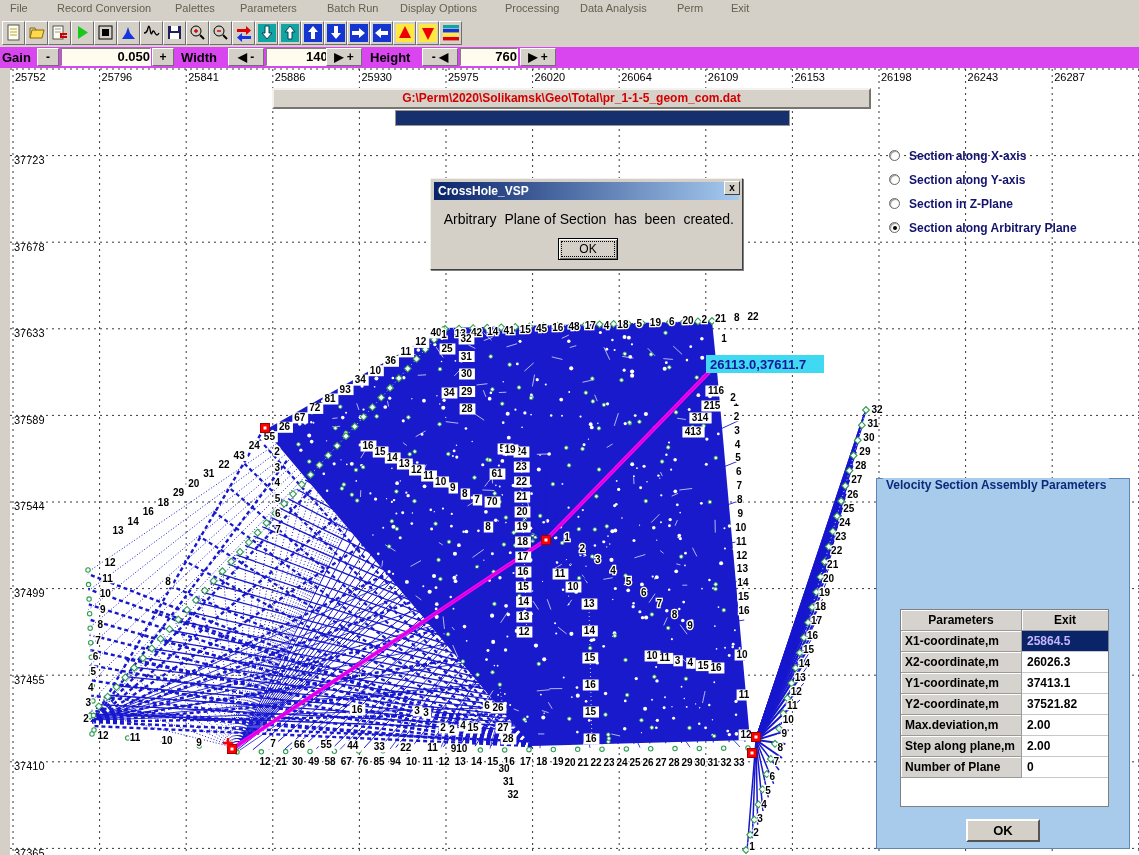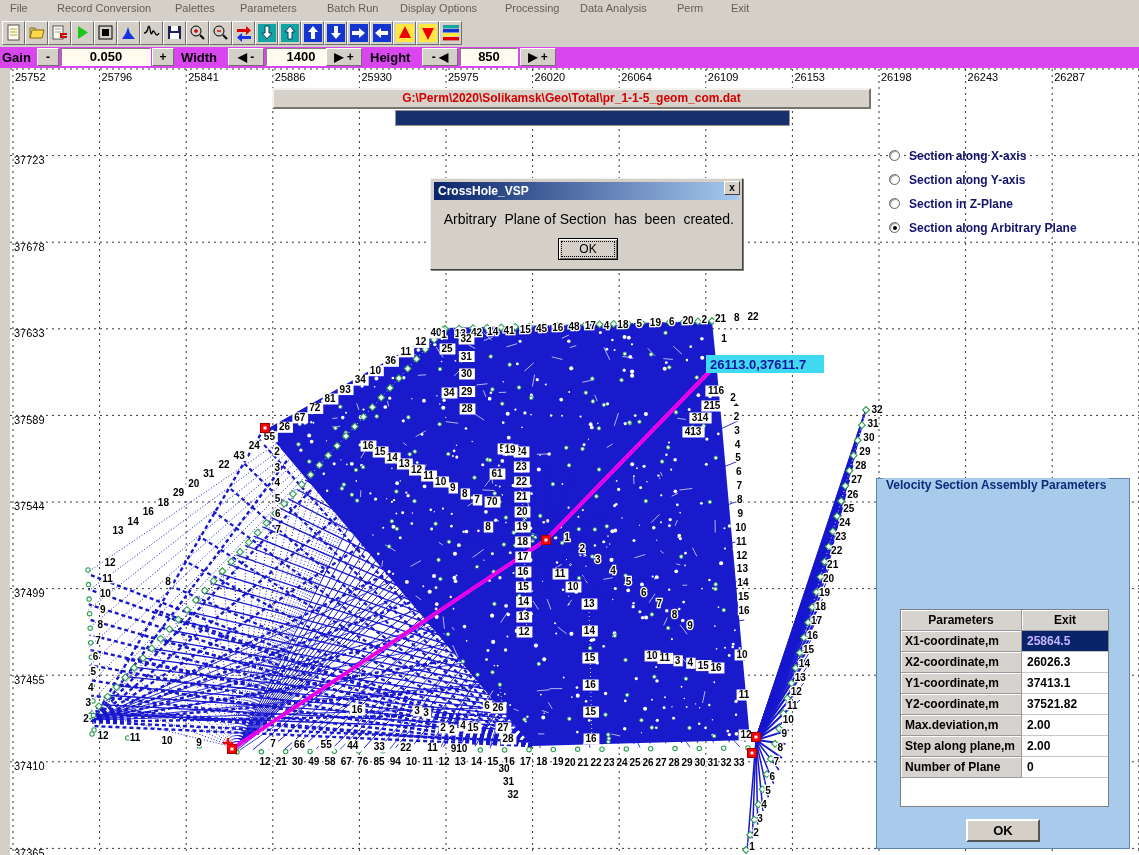--- a/index.html
+++ b/index.html
@@ -14,21 +14,21 @@
   #toolbar { position:absolute; left:0; top:20px; width:1139px; height:27px; background:#d4d0c8; }
   .tbtn { position:absolute; top:1px; width:23px; height:24px; background:#d4d0c8;
           border-top:1px solid #fff; border-left:1px solid #fff;
           border-right:1px solid #6f6f6f; border-bottom:1px solid #6f6f6f; }
   .tbtn svg { position:absolute; left:2px; top:2px; }
 
   
   #controls { position:absolute; left:0; top:47px; width:1139px; height:21px; background:#d946ef; font-size:13px; font-weight:bold; color:#000; }
   .ctl-label { position:absolute; top:3px; }
   .ctl-btn { position:absolute; top:1px; height:18px; background:#d4d0c8; border-top:1px solid #fff; border-left:1px solid #fff; border-right:1px solid #6f6f6f; border-bottom:1px solid #6f6f6f; font-size:12px; font-weight:bold; text-align:center; line-height:16px; }
-  .ctl-field { position:absolute; top:1px; height:18px; background:#fffbee; border:1px solid #808080; border-right-color:#fff; border-bottom-color:#fff; font-size:13px; font-weight:bold; text-align:center; line-height:16px; }
+  .ctl-field { position:absolute; top:1px; height:18px; background:#fffbee; border:1px solid #808080; border-right-color:#fff; border-bottom-color:#fff; font-size:13px; font-weight:bold; text-align:right; line-height:16px; }
 
   
   #plot-svg { position:absolute; left:0; top:68px; }
 
   #path-bar { position:absolute; left:272px; top:88px; width:599px; height:21px; background:#d6d2ca;
       border-top:2px solid #f4f2ee; border-left:2px solid #f4f2ee; border-right:2px solid #77756d; border-bottom:2px solid #77756d;
       text-align:center; font-size:12px; font-weight:bold; color:#d40000; line-height:17px; }
   #progress-bar { position:absolute; left:395px; top:110px; width:395px; height:16px; background:#16306e; border:1px solid #9a978f; }
 
   
@@ -207,21 +207,21 @@
   <span class="ctl-label" style="left:2px">Gain</span>
   <button class="ctl-btn" style="left:37px;width:22px">-</button>
   <div class="ctl-field" style="left:61px;width:90px">0.050</div>
   <button class="ctl-btn" style="left:152px;width:22px">+</button>
   <span class="ctl-label" style="left:181px">Width</span>
   <button class="ctl-btn" style="left:228px;width:36px">◀ -</button>
   <div class="ctl-field" style="left:266px;width:70px">1400</div>
   <button class="ctl-btn" style="left:326px;width:36px">▶ +</button>
   <span class="ctl-label" style="left:370px">Height</span>
   <button class="ctl-btn" style="left:422px;width:36px">- ◀</button>
-  <div class="ctl-field" style="left:460px;width:58px">850</div>
+  <div class="ctl-field" style="left:460px;width:58px">760</div>
   <button class="ctl-btn" style="left:520px;width:36px">▶ +</button>
 </div>
 
 <svg id="plot-svg" width="1139" height="787" viewBox="0 68 1139 787">
     <rect x="0" y="68" width="1139" height="787" fill="#d4d0c8"></rect>
     <rect x="10" y="68" width="1129" height="787" fill="#ffffff"></rect>
     <g stroke="#222222" stroke-width="1" stroke-dasharray="2 4" opacity="0.9">
       <line x1="13" y1="69" x2="13" y2="855"></line>
       <line x1="99.6" y1="69" x2="99.6" y2="855"></line>
       <line x1="186.2" y1="69" x2="186.2" y2="855"></line>

